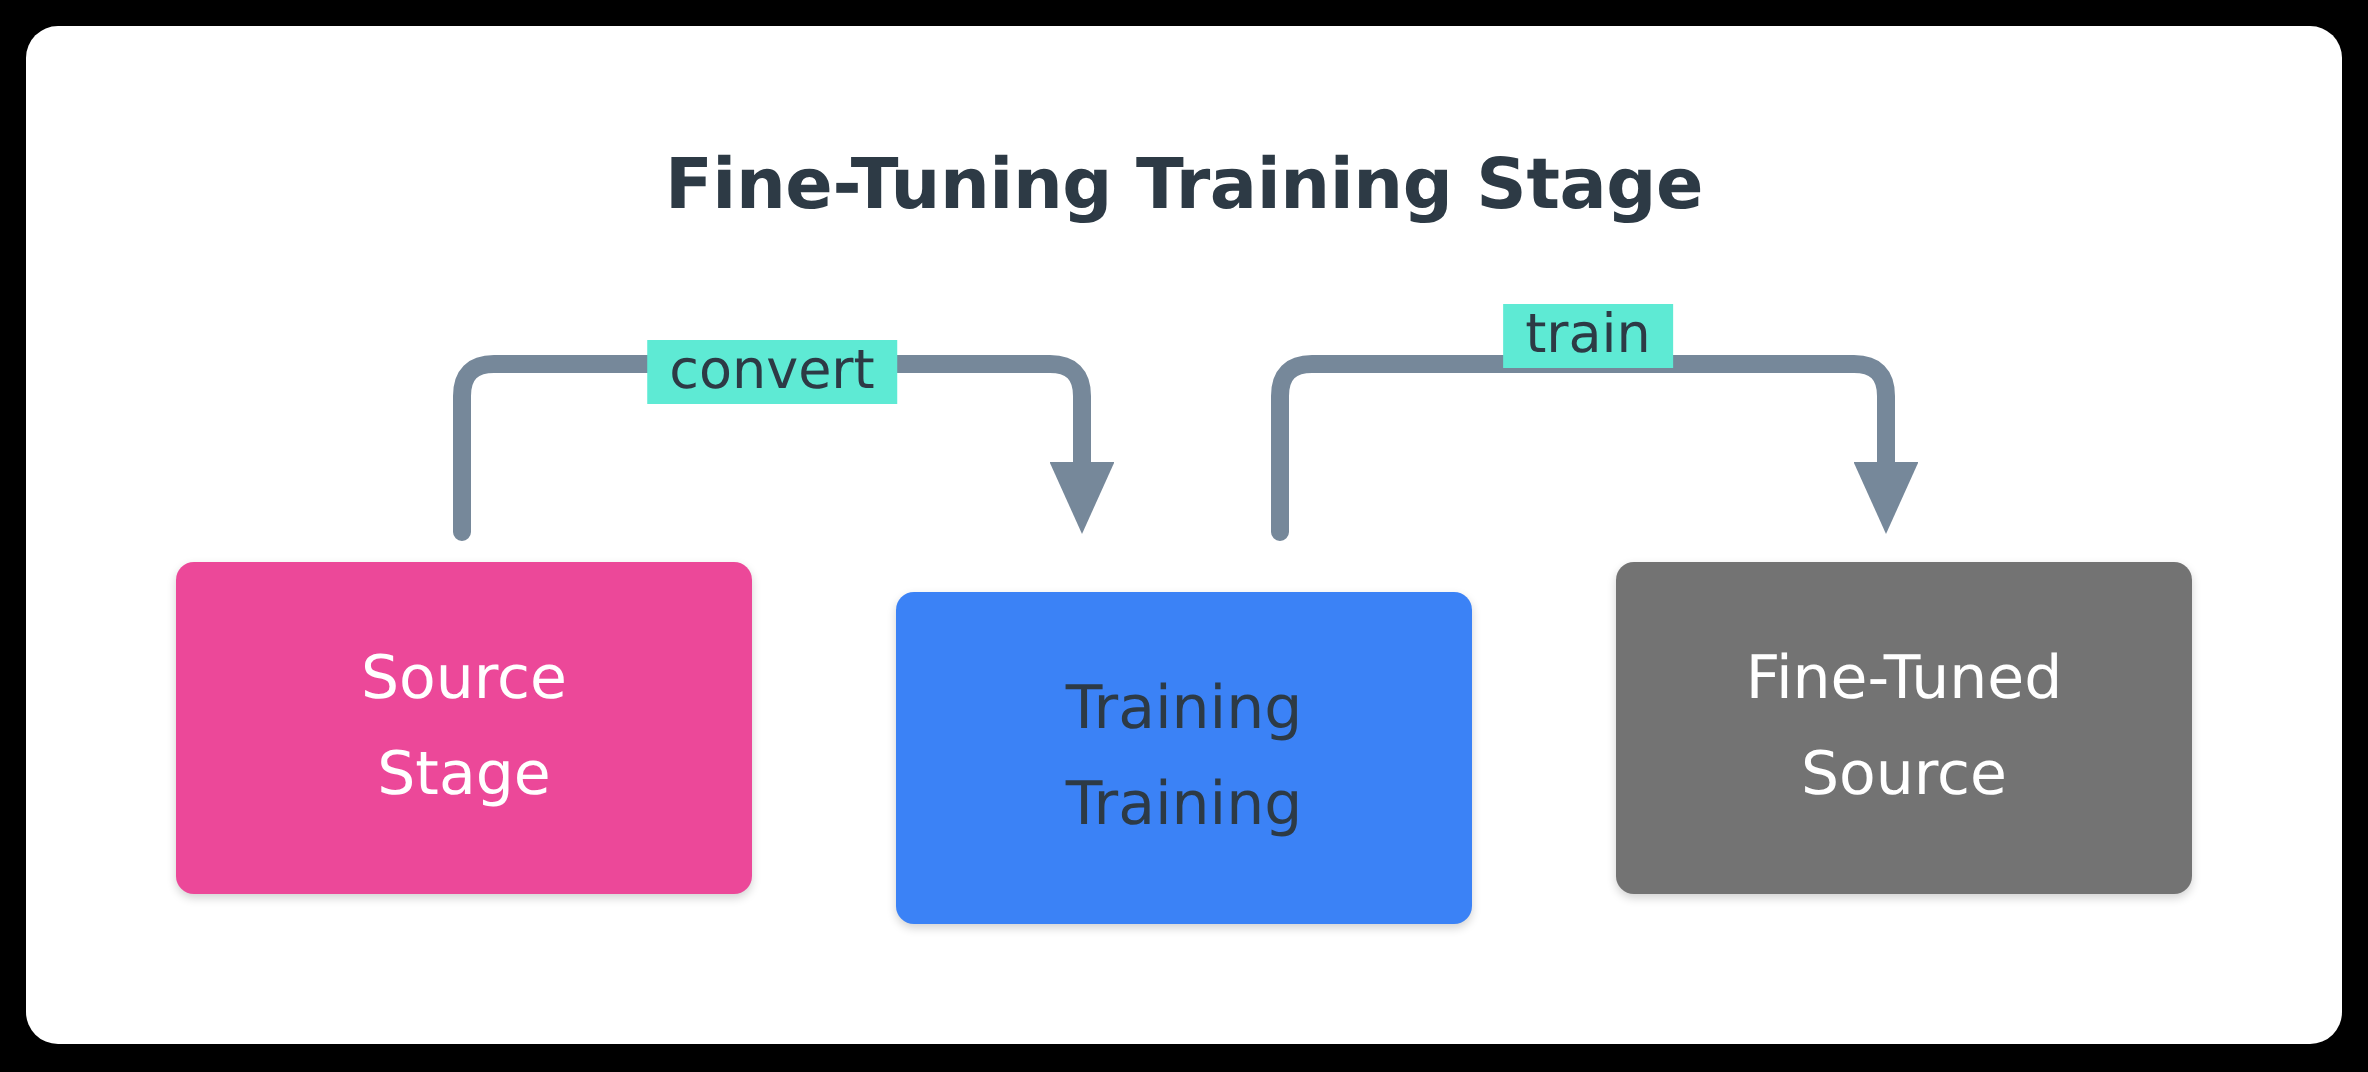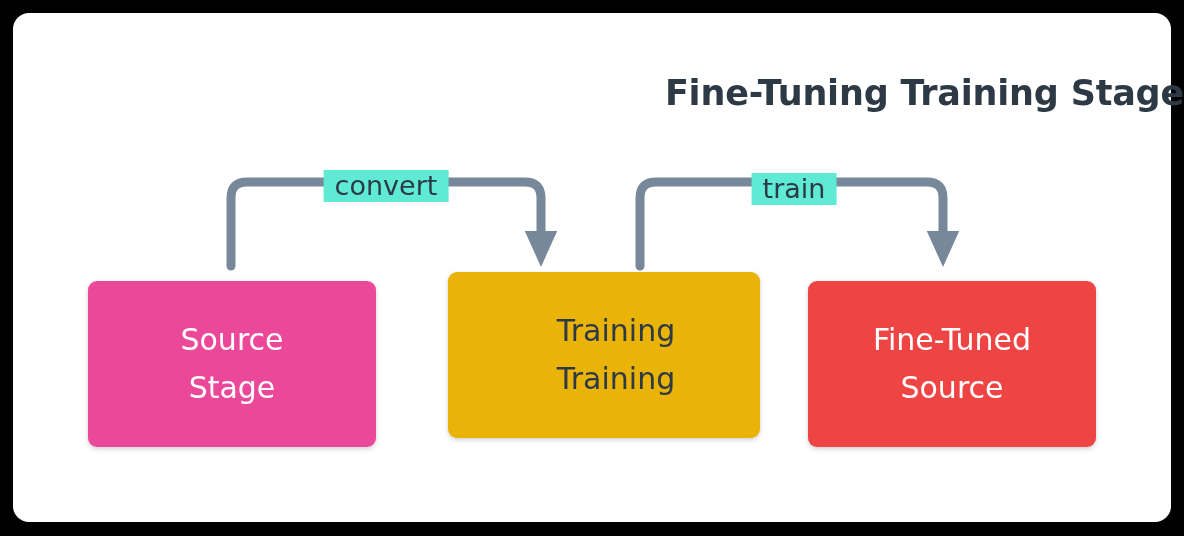--- a/index.html
+++ b/index.html
@@ -32,21 +32,21 @@
     border-radius: 16px;
     box-shadow: 0 2px 10px rgba(0,0,0,0.35);
   }
 
   
   #diagram-title {
     position: absolute;
     left: 0;
     top: 70px;
     width: 1184px;
-    text-align: right;
+    text-align: center;
     font-size: 35px;
     font-weight: bold;
     color: #2D3A45;
     letter-spacing: -0.2px;
     font-family: "DejaVu Sans", sans-serif;
     line-height: 46px;
     white-space: nowrap;
   }
 
   
@@ -65,21 +65,21 @@
     font-size: 27px;
     color: #2D3A45;
     font-family: "DejaVu Sans", sans-serif;
     background: #5eead4;
     line-height: 32px;
     padding: 0 11px;
     white-space: nowrap;
     transform: translate(-50%, -50%);
   }
   #label-convert { left: 386px; top: 186px; }
-  #label-train   { left: 794px; top: 189px; }
+  #label-train   { left: 794px; top: 168px; }
 
   
   .node-box {
     position: absolute;
     width: 288px;
     height: 166px;
     border-radius: 9px;
     display: flex;
     flex-direction: column;
     align-items: center;
@@ -89,24 +89,24 @@
   .node-line {
     font-size: 30px;
     line-height: 48px;
     white-space: nowrap;
     font-family: "DejaVu Sans", sans-serif;
   }
 
   #node-source-data    { left: 88px;  top: 281px; background: #ec4899; }
   #node-source-data .node-line { color: #ffffff; }
 
-  #node-training-prompts { left: 448px; top: 272px; background: #eab308; padding-left: 24px; }
+  #node-training-prompts { left: 448px; top: 296px; background: #3b82f6; }
   #node-training-prompts .node-line { color: #2D3A45; }
 
-  #node-fine-tuned-model { left: 808px; top: 281px; background: #ef4444; }
+  #node-fine-tuned-model { left: 808px; top: 281px; background: #737373; }
   #node-fine-tuned-model .node-line { color: #ffffff; }
 </style>
 </head>
 <body>
 
 <div id="diagram-canvas">
 
   <div id="card"></div>
 
   <div id="diagram-title">Fine-Tuning Training Stage</div>

